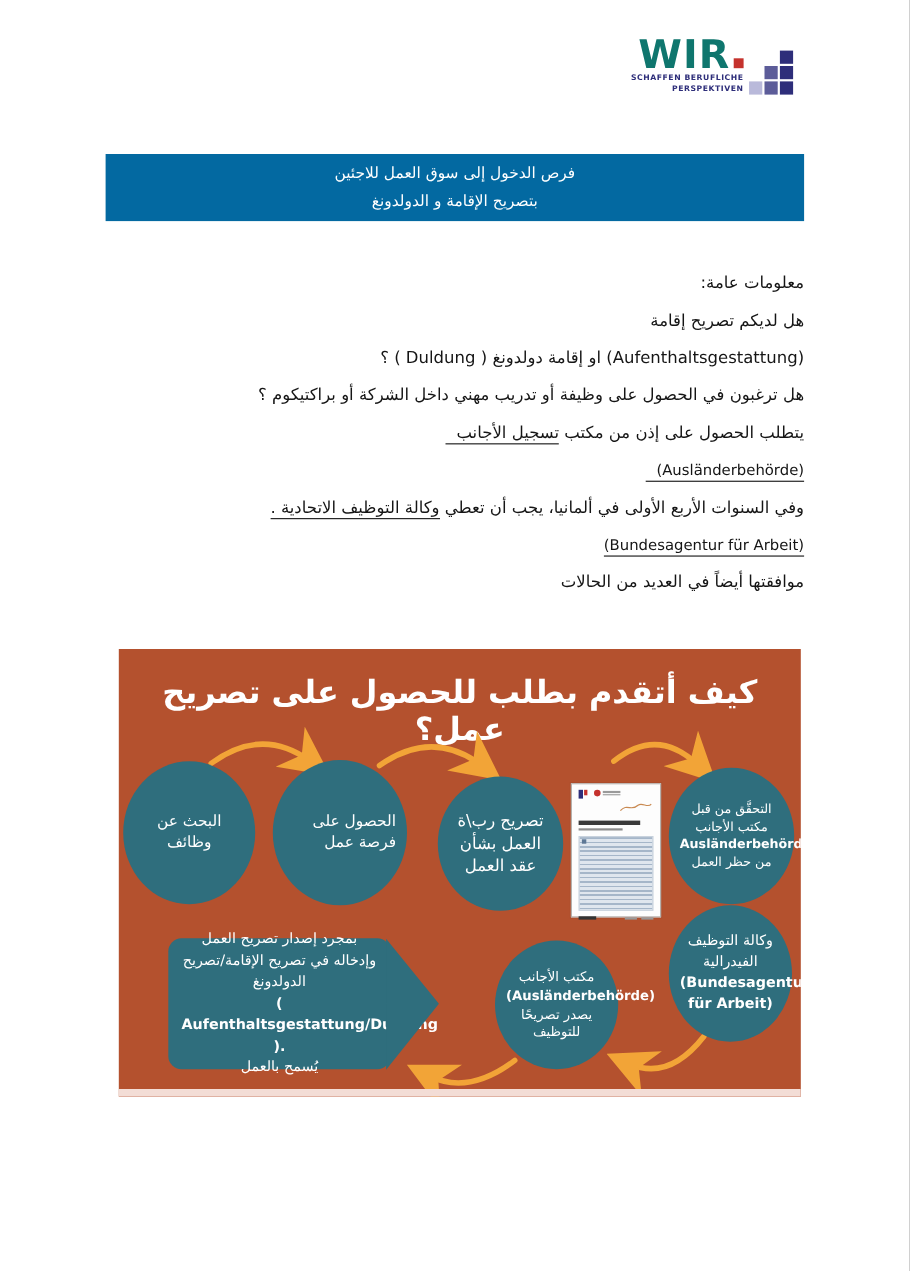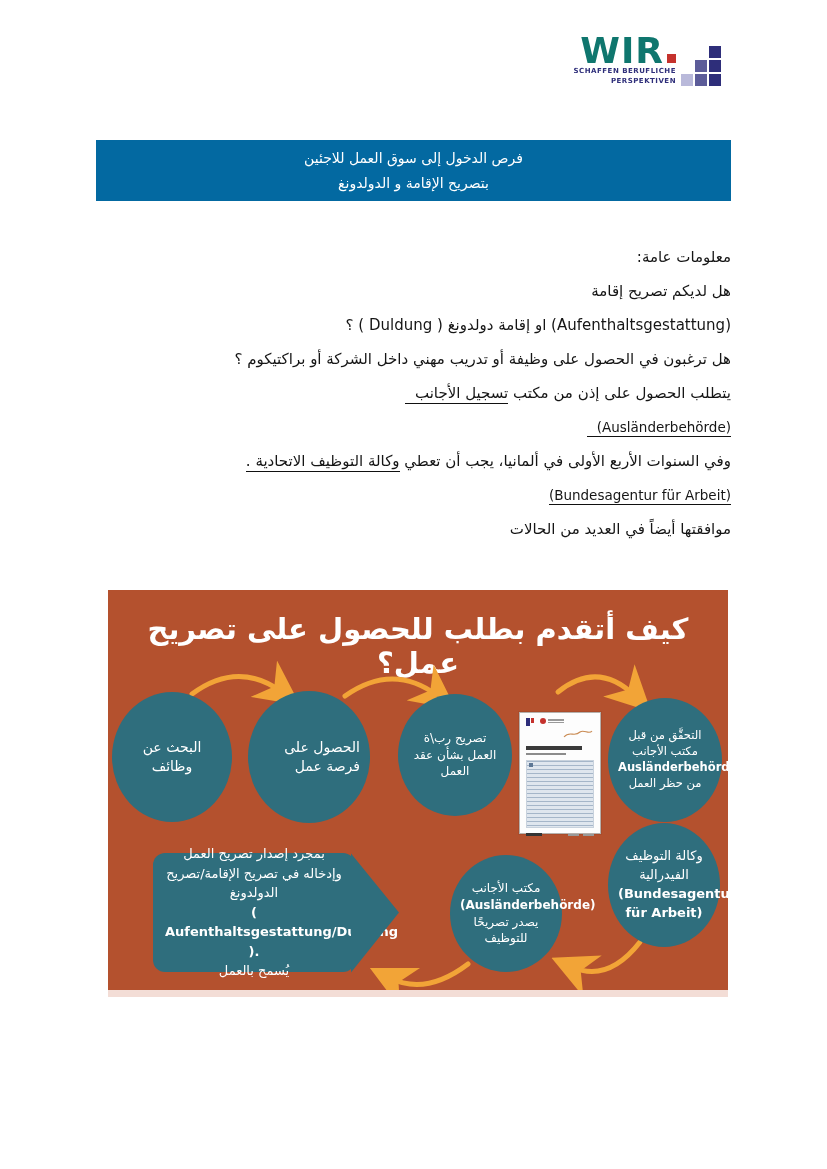--- a/index.html
+++ b/index.html
@@ -50,21 +50,21 @@
     color:#ffffff; font-size:29px; font-weight:bold; letter-spacing:0.5px;
   }
   .circ {
     position:absolute; background:#2f6e7d; border-radius:50%;
     color:#ffffff; direction:rtl; text-align:center;
     display:flex; flex-direction:column; justify-content:center;
     padding:6px 10px; box-sizing:border-box; line-height:1.38;
   }
   .c1 { left:4px;   top:102px; width:120px; height:130px; font-size:14px; }
   .c2 { left:140px; top:101px; width:122px; height:132px; font-size:14px;text-align:right; }
-  .c3 { left:290px; top:104px; width:114px; height:122px; font-size:12px; }
+  .c3 { left:290px; top:116px; width:114px; height:122px; font-size:15px; }
   .c5 { left:500px; top:108px; width:114px; height:124px; font-size:11.5px; }
   .c6 { left:500px; top:233px; width:112px; height:124px; font-size:13px; line-height:1.45; }
   .c7 { left:342px; top:265px; width:112px; height:117px; font-size:12px; }
   .de { display:block; direction:ltr; font-weight:bold; }
 
   .pent {
     position:absolute; left:45px; top:263px; width:202px; height:119px;
     background:#2f6e7d; border-radius:12px; color:#ffffff; direction:rtl;
     text-align:center; font-size:13px; line-height:1.5;
     display:flex; flex-direction:column; justify-content:center;

